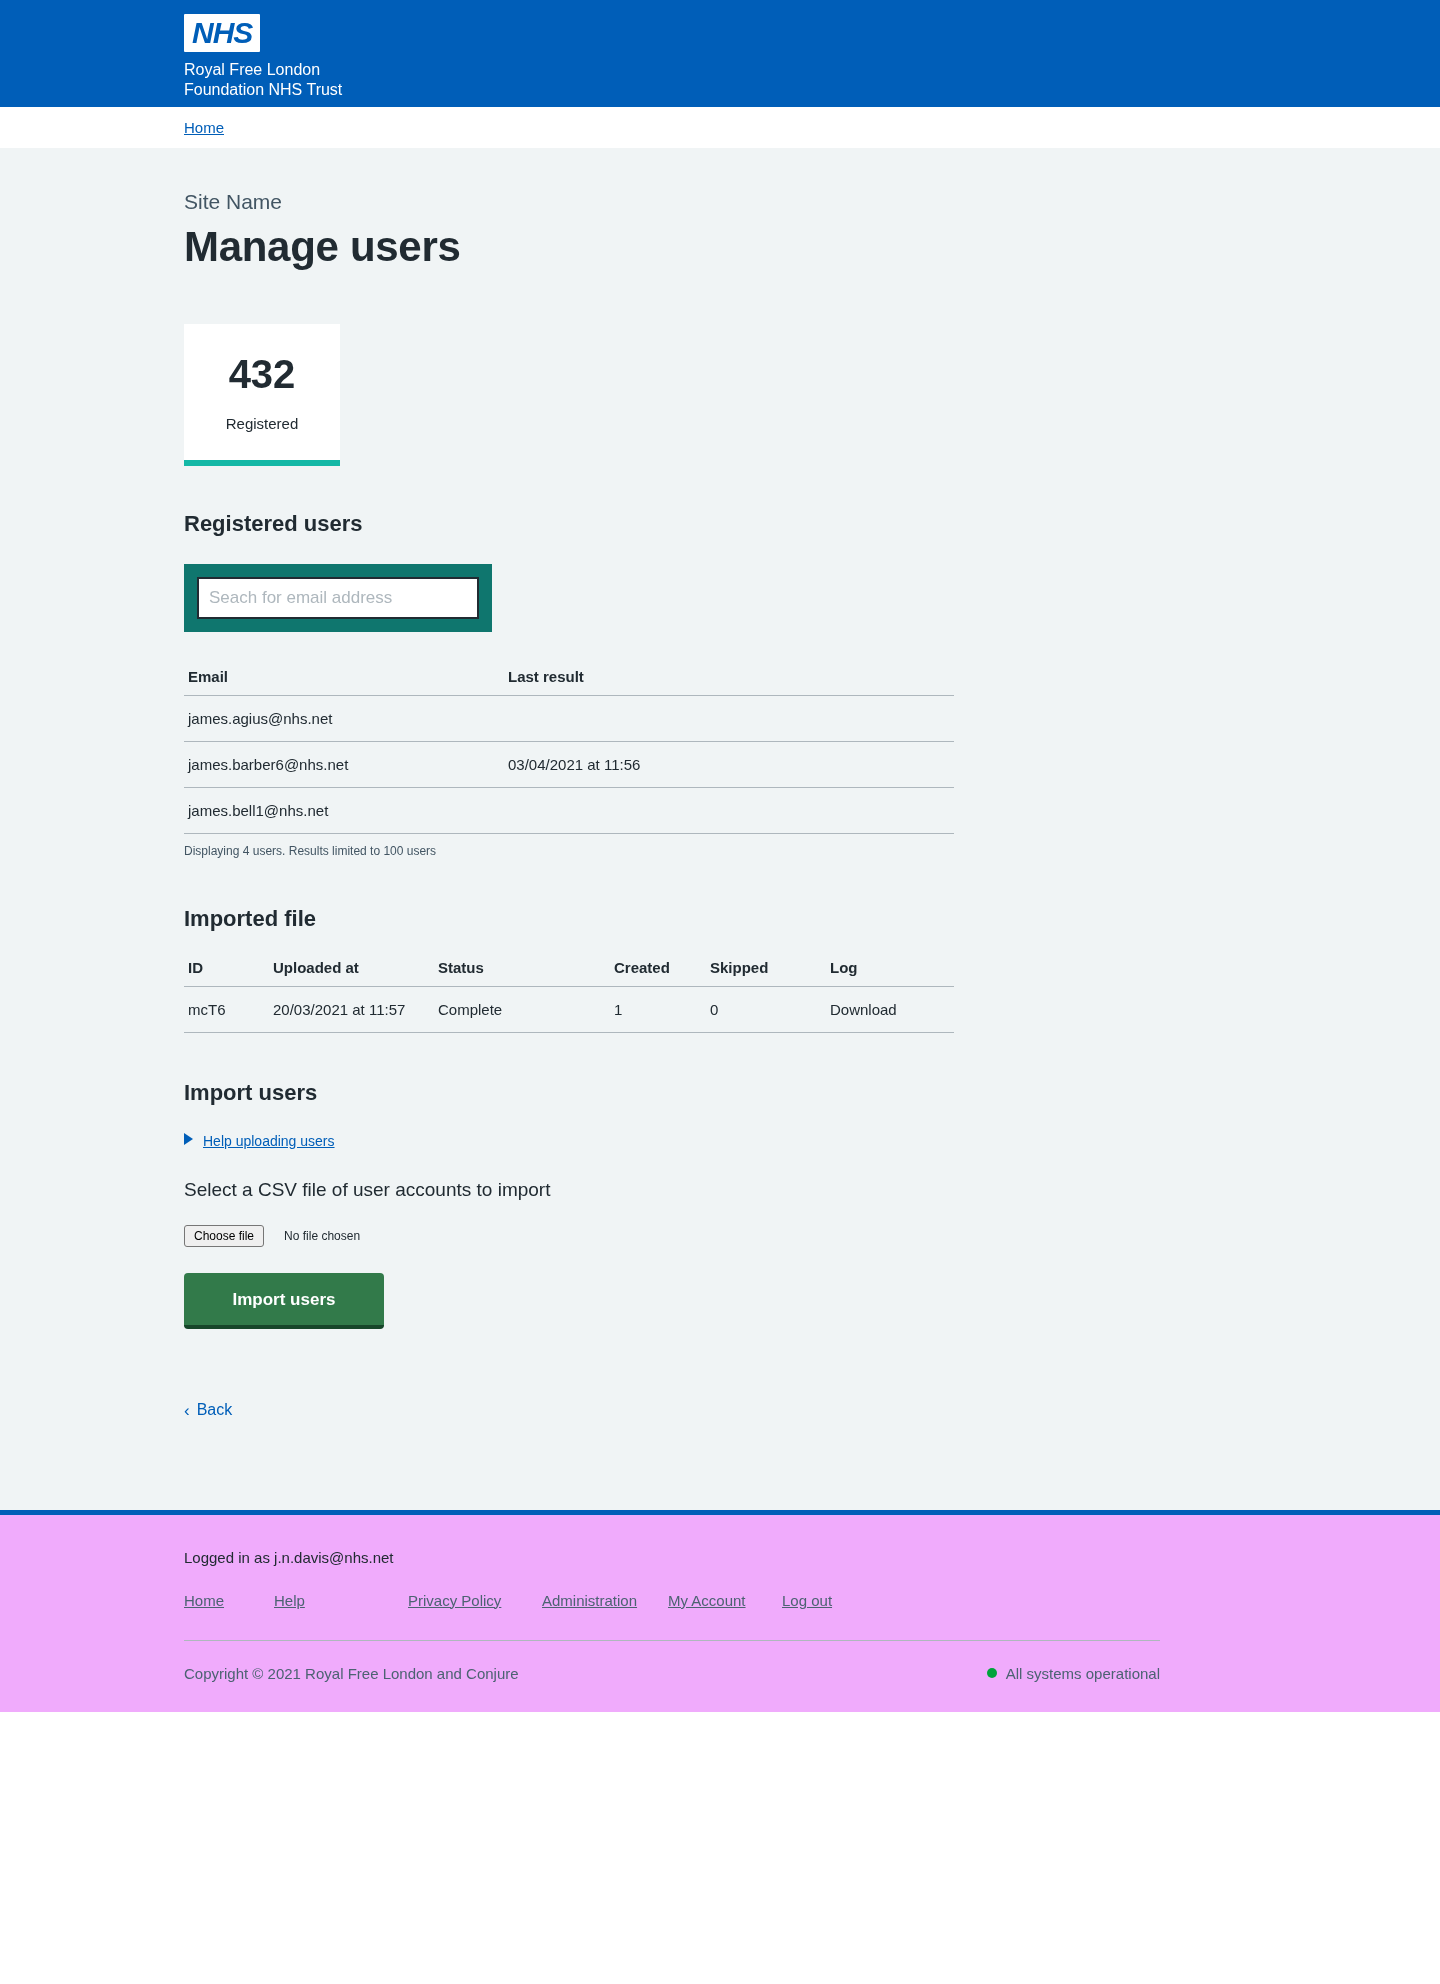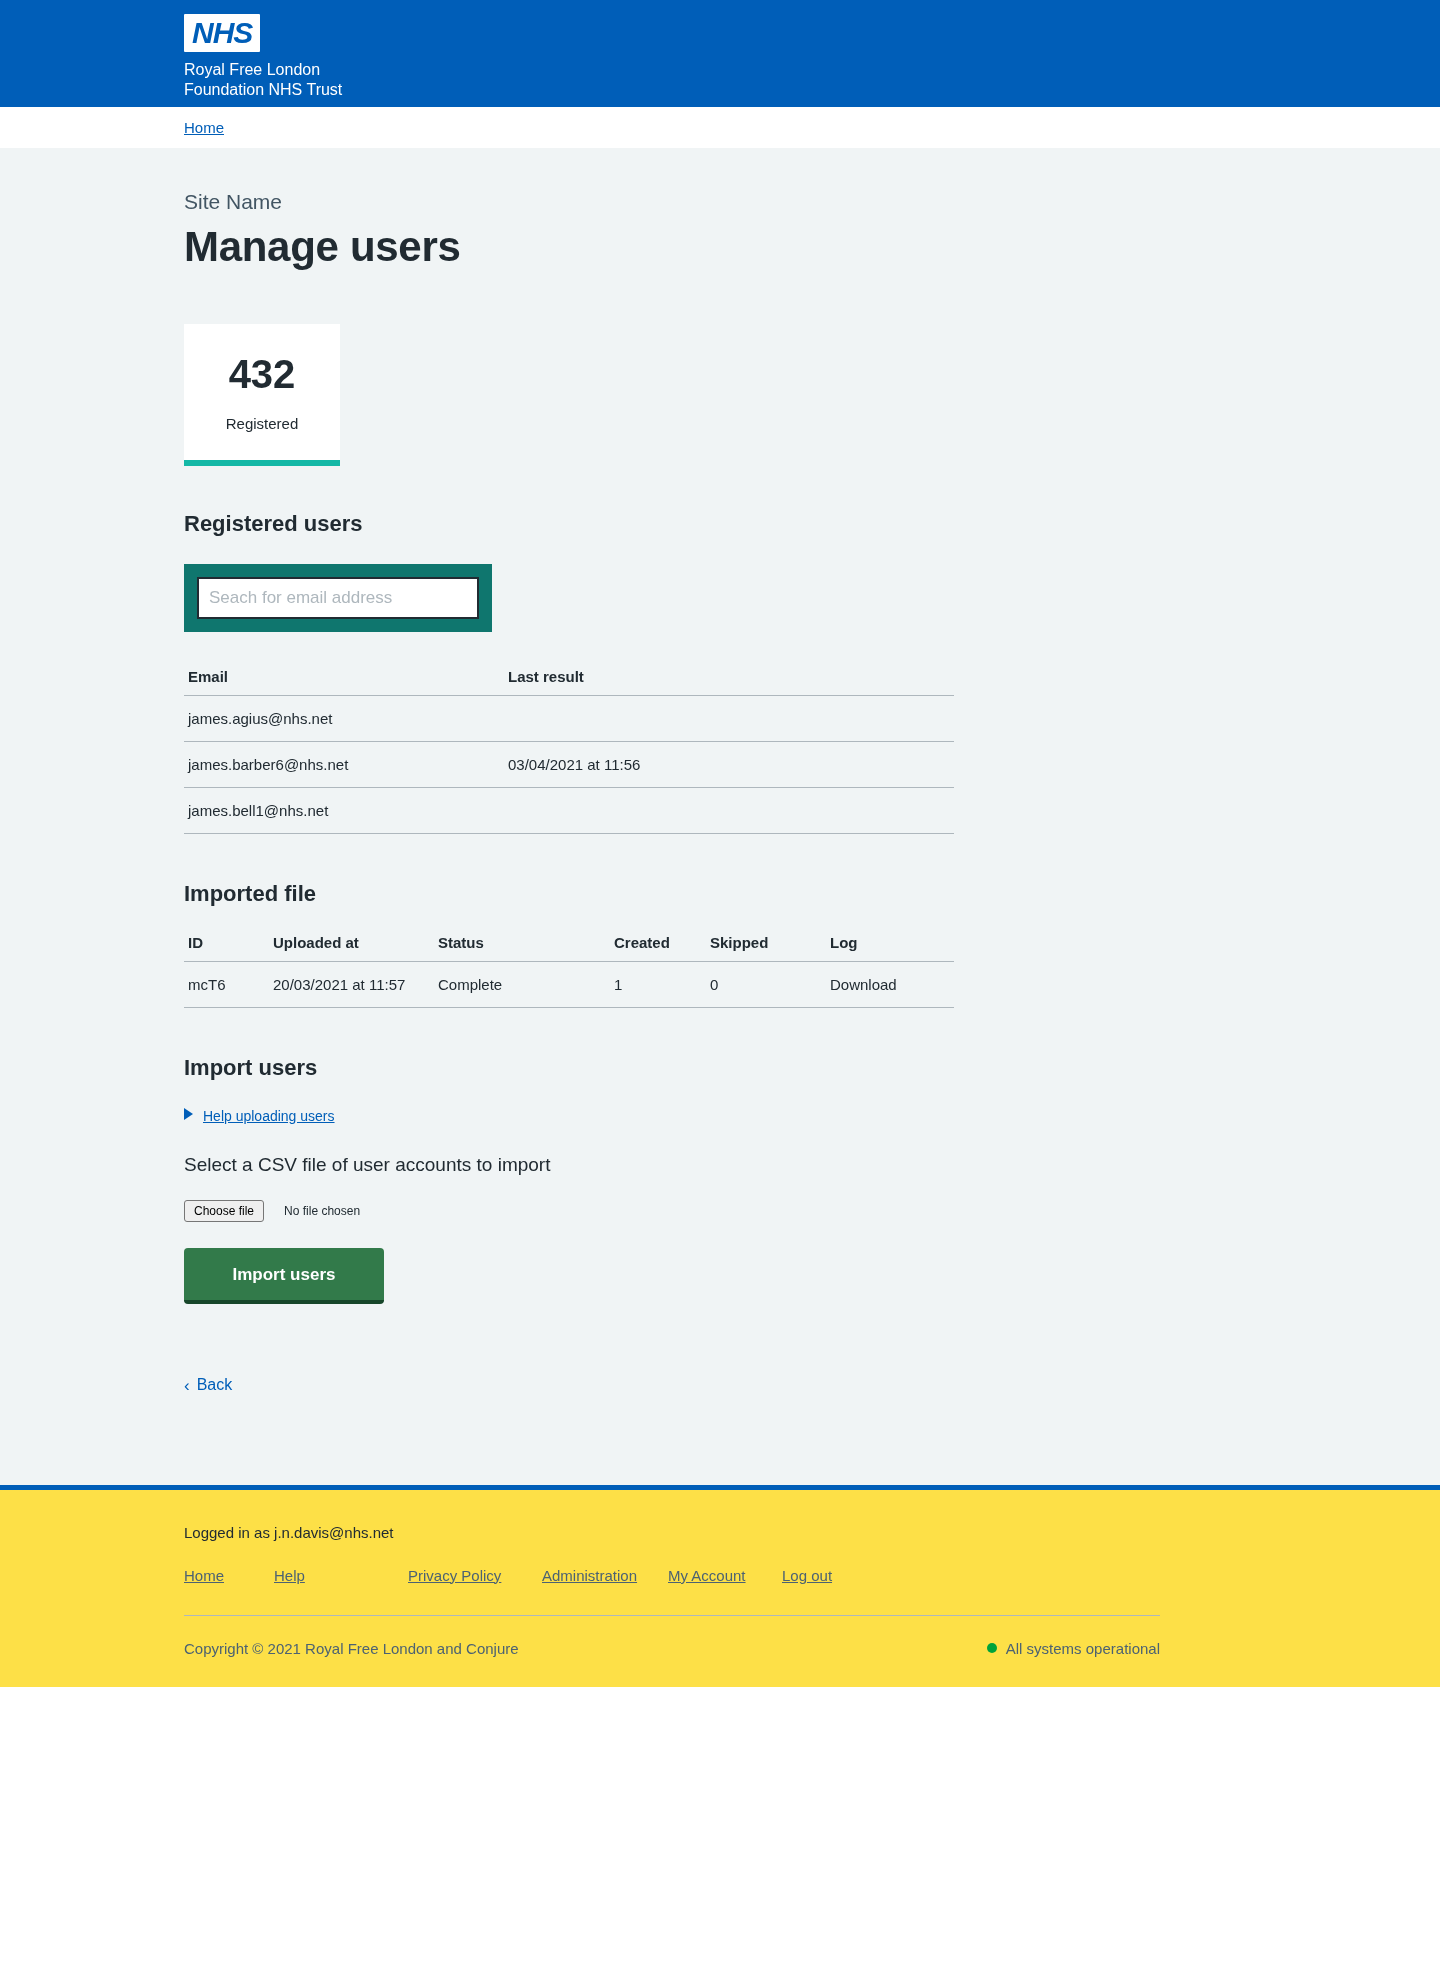--- a/index.html
+++ b/index.html
@@ -257,21 +257,21 @@
     gap: 7px;
     color: #005eb8;
     font-size: 16px;
     cursor: pointer;
   }
   .back-chevron { font-size: 17px; line-height: 17px; }
 
   
   .footer-top-rule { height: 5px; background: #005eb8; }
   .site-footer {
-    background: #fde047;
+    background: #f0abfc;
     padding: 34px 0 30px 0;
   }
   .footer-inner { padding-left: 184px; width: 1160px; }
   .logged-in {
     font-size: 15px;
     color: #212b32;
     margin-bottom: 26px;
   }
   .footer-links {
     display: flex;
@@ -364,20 +364,21 @@
             <tr>
               <td>james.barber6@nhs.net</td>
               <td>03/04/2021 at 11:56</td>
             </tr>
             <tr>
               <td>james.bell1@nhs.net</td>
               <td></td>
             </tr>
           </tbody>
         </table>
+        <div class="table-caption">Displaying 4 users. Results limited to 100 users</div>
       </div>
 
       <div class="section-block">
         <h2 class="section-heading">Imported file</h2>
 
         <table class="nhs-table imported-table">
           <thead>
             <tr>
               <th class="c-id">ID</th>
               <th class="c-up">Uploaded at</th>

